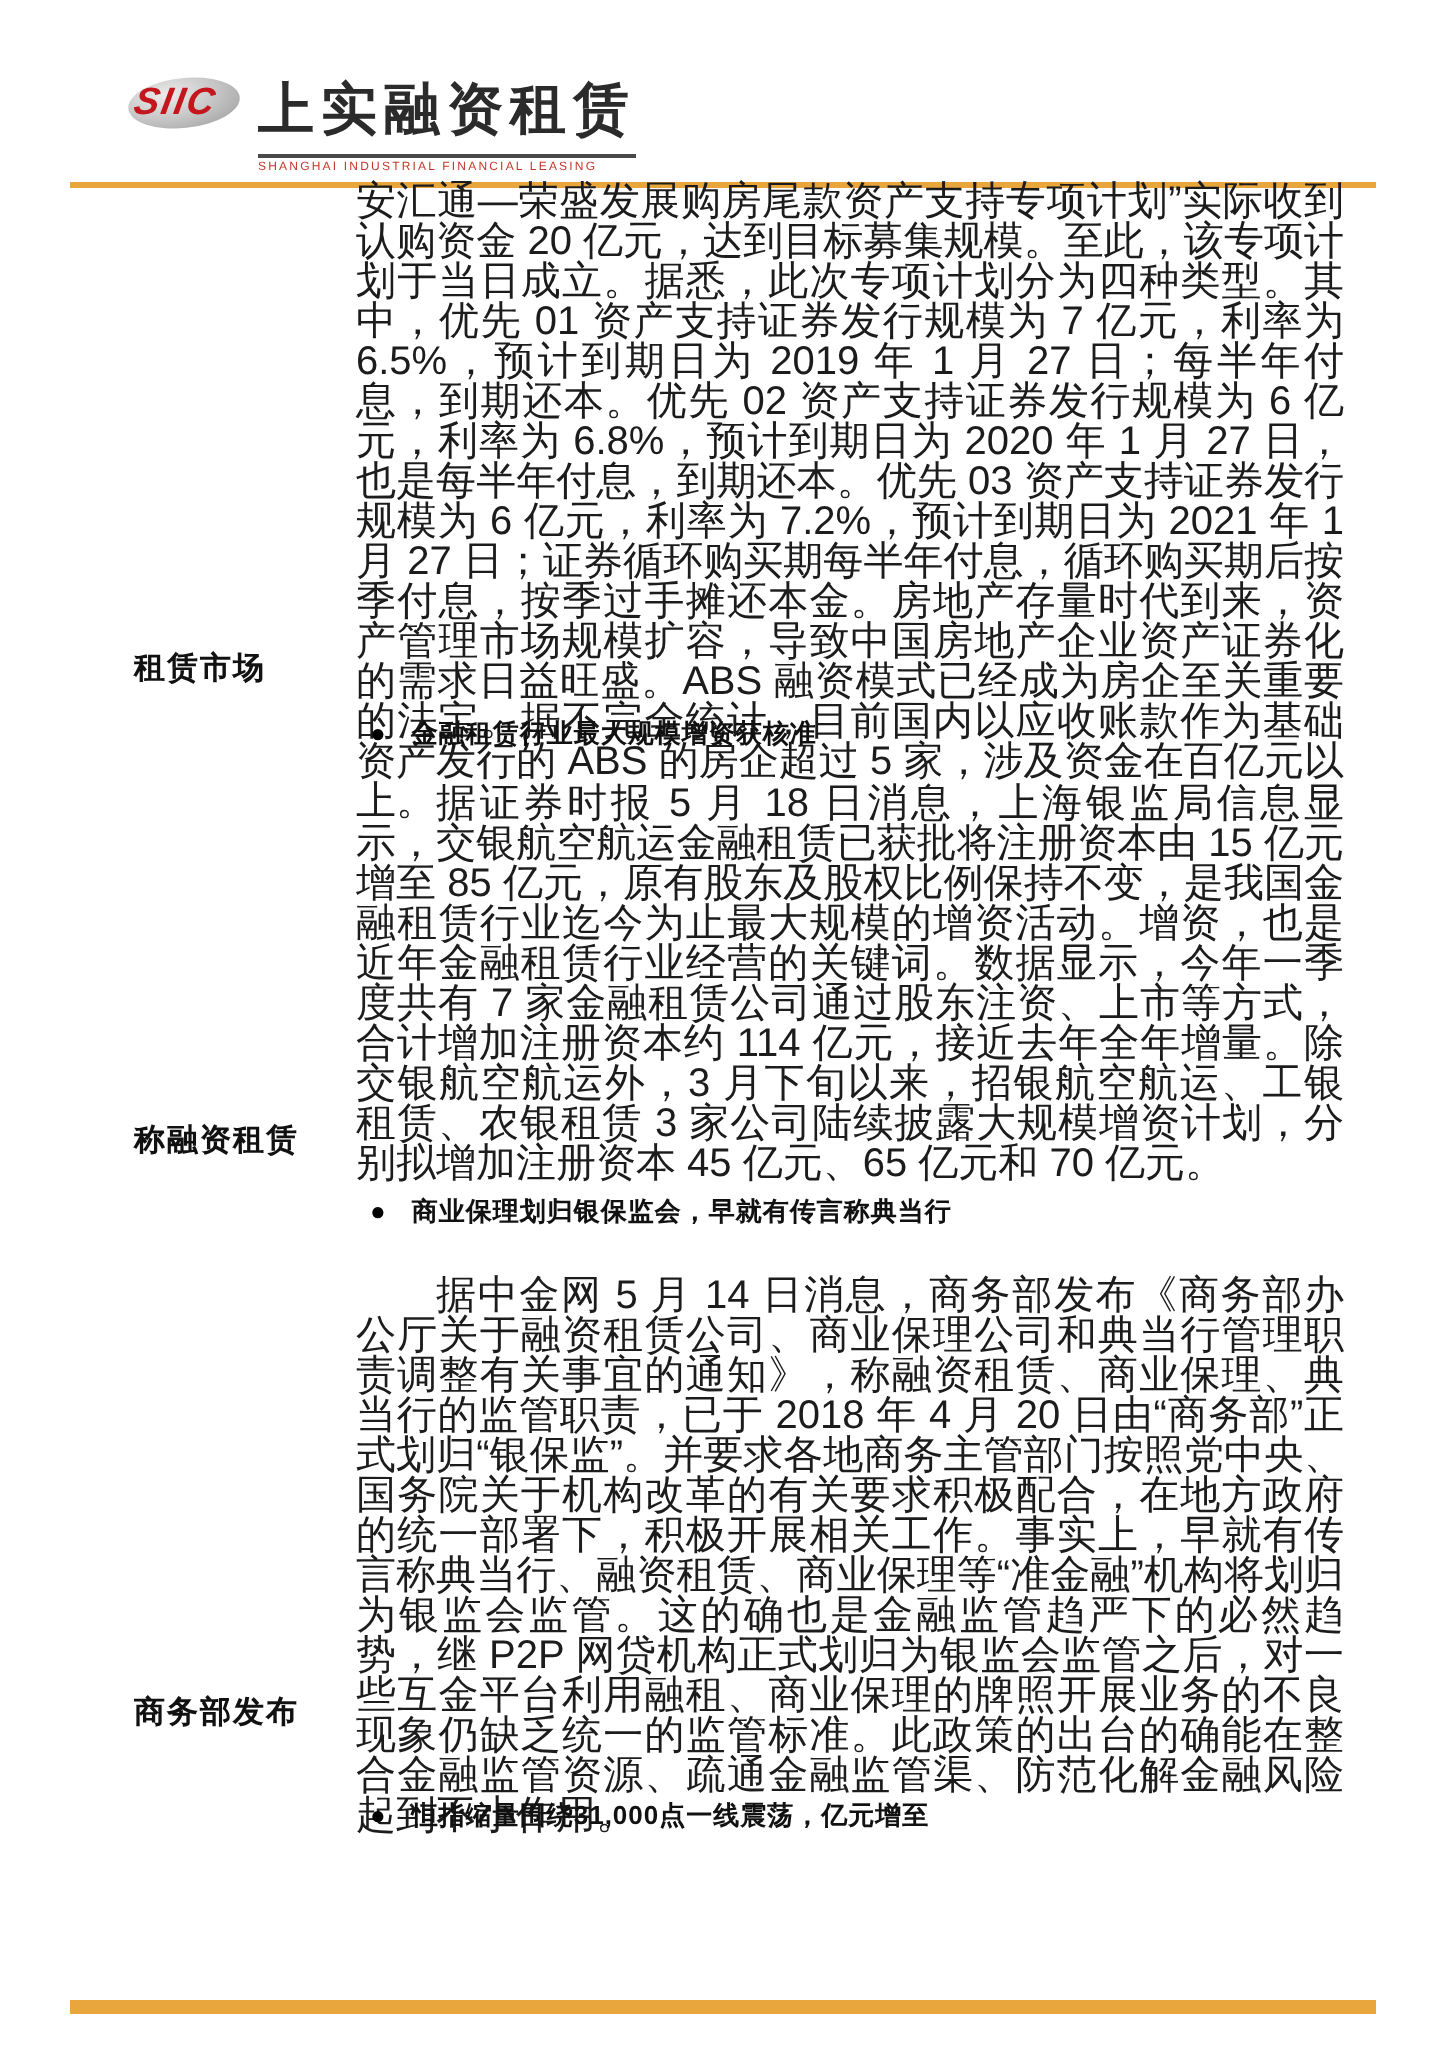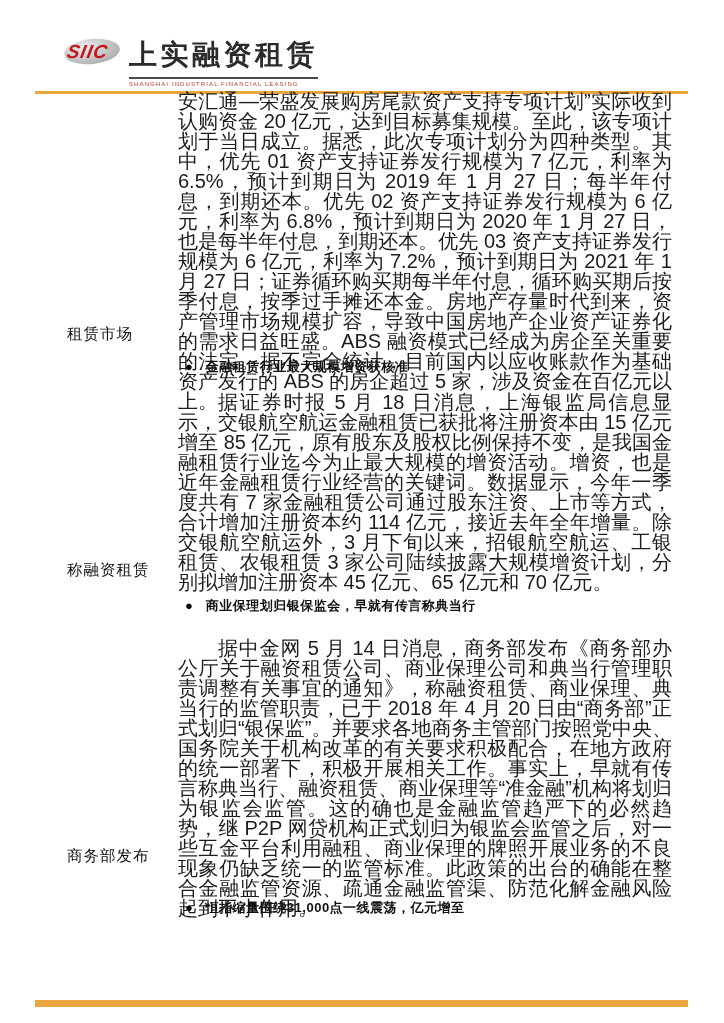--- a/index.html
+++ b/index.html
@@ -45,21 +45,21 @@
     position:absolute;left:178px;width:494px;margin:0;
     font-size:20px;line-height:20px;
     text-align:justify;color:#1c1c1c;
   }
   .intro{top:91px;}
   .para.body{text-indent:2em;}
   #p-leasing{top:392px;}
   #p-factoring{top:638px;}
   .sec-h{
     position:absolute;left:67px;margin:0;
-    font-size:15.5px;font-weight:normal;color:#111;
+    font-size:15.5px;font-weight:bold;color:#111;
     letter-spacing:1px;white-space:nowrap;
   }
   #h-leasing{top:324px;}
   #h-factoring{top:560px;}
   #h-hk{top:846px;}
   .bullet-row{
     position:absolute;left:185px;display:flex;align-items:center;
     white-space:nowrap;
   }
   #b-leasing{top:356px;}

